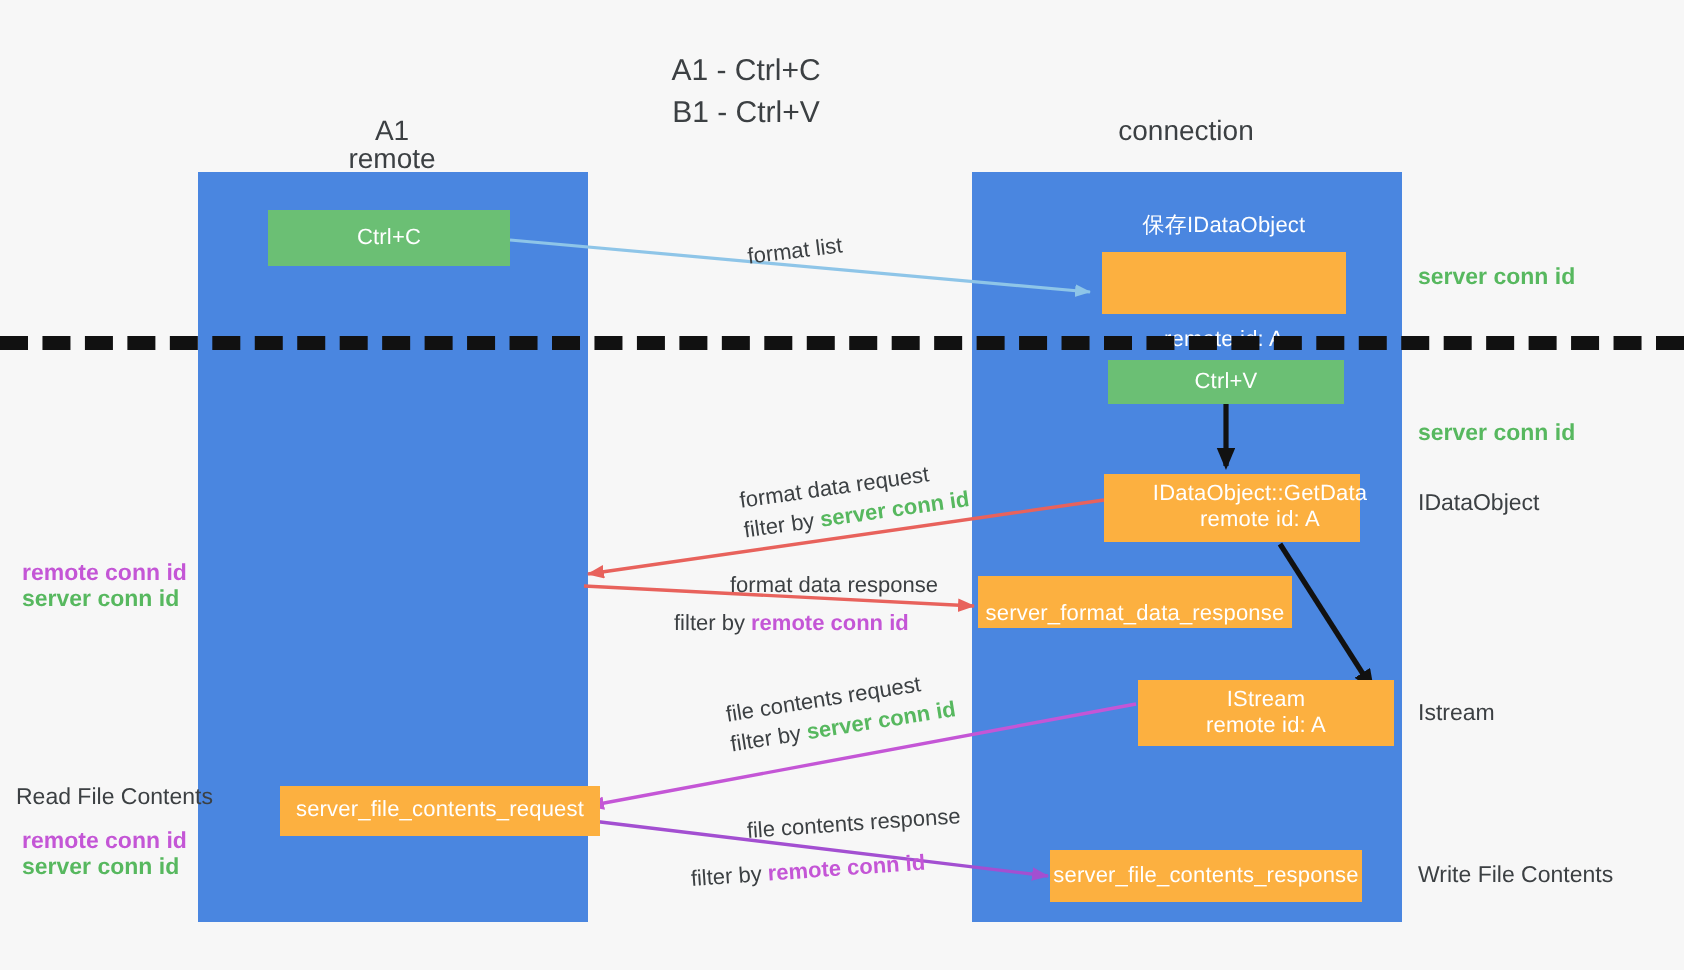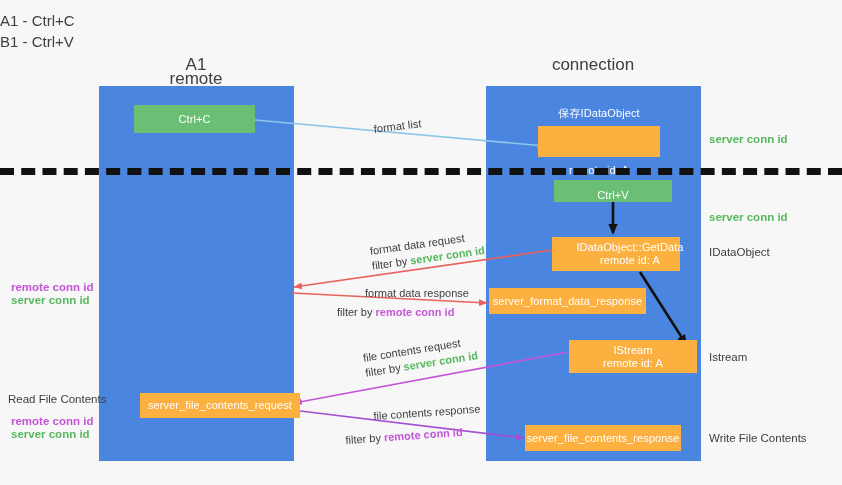--- a/index.html
+++ b/index.html
@@ -8,27 +8,27 @@
     background:#f7f7f7;
     font-family:"Liberation Sans","DejaVu Sans",sans-serif;
     position:relative;overflow:hidden;
     -webkit-font-smoothing:antialiased;
   }
   #stage{position:absolute;left:0;top:0;width:842px;height:485px;}
   .abs{position:absolute;}
 
   
   .title{
-    left:0;top:10px;width:746px;
+    left:0;top:25px;width:746px;text-align:center;
     font-size:15px;color:#3c4043;line-height:21px;
   }
 
   
   .colhead{
-    font-size:17px;color:#3c4043;text-align:center;line-height:14px;
+    font-size:14px;color:#3c4043;text-align:center;line-height:14px;
   }
 
   
   .lane{background:#4a86e0;}
   #laneA{left:99px;top:86px;width:195px;height:375px;}
   #laneB{left:486px;top:86px;width:215px;height:375px;}
 
   
   .dashed{
     left:0;top:168px;width:842px;height:0;
@@ -115,36 +115,36 @@
 
     <path d="M568,352 L294,403" stroke="#c456d6" stroke-width="1.7" fill="none" marker-end="url(#ah-mag)"></path>
 
     <path d="M292,410 L524,438" stroke="#a34fd1" stroke-width="1.7" fill="none" marker-end="url(#ah-pur)"></path>
   </svg>
 
   <div class="abs box green" style="left:134px;top:105px;width:121px;height:28px;">
     <div>Ctrl+C</div>
   </div>
 
-  <div class="abs box orange" style="left:538px;top:126px;width:122px;height:31px;gap:44px;">
+  <div class="abs box orange" style="left:551px;top:126px;width:122px;height:31px;gap:44px;">
     <div>保存IDataObject</div>
     <div class="l2">remote id: A</div>
   </div>
 
-  <div class="abs box green" style="left:554px;top:180px;width:118px;height:22px;justify-content:flex-end;">
+  <div class="abs box green" style="left:554px;top:180px;width:118px;height:22px;">
     <div>Ctrl+V</div>
   </div>
 
   <div class="abs box orange" style="left:552px;top:237px;width:128px;height:34px;padding-left:28px;">
     <div>IDataObject::GetData</div>
     <div class="l2">remote id: A</div>
   </div>
 
 
-  <div class="abs box orange" style="left:489px;top:288px;width:157px;height:26px;">
+  <div class="abs box orange" style="left:489px;top:288px;width:157px;height:26px;justify-content:flex-end;">
     <div>server_format_data_response</div>
   </div>
 
   <div class="abs box orange" style="left:569px;top:340px;width:128px;height:33px;">
     <div>IStream</div>
     <div class="l2">remote id: A</div>
   </div>
 
   <div class="abs box orange" style="left:129px;top:393px;width:160px;height:25px;margin-left:11px;">
     <div>server_file_contents_request</div>

